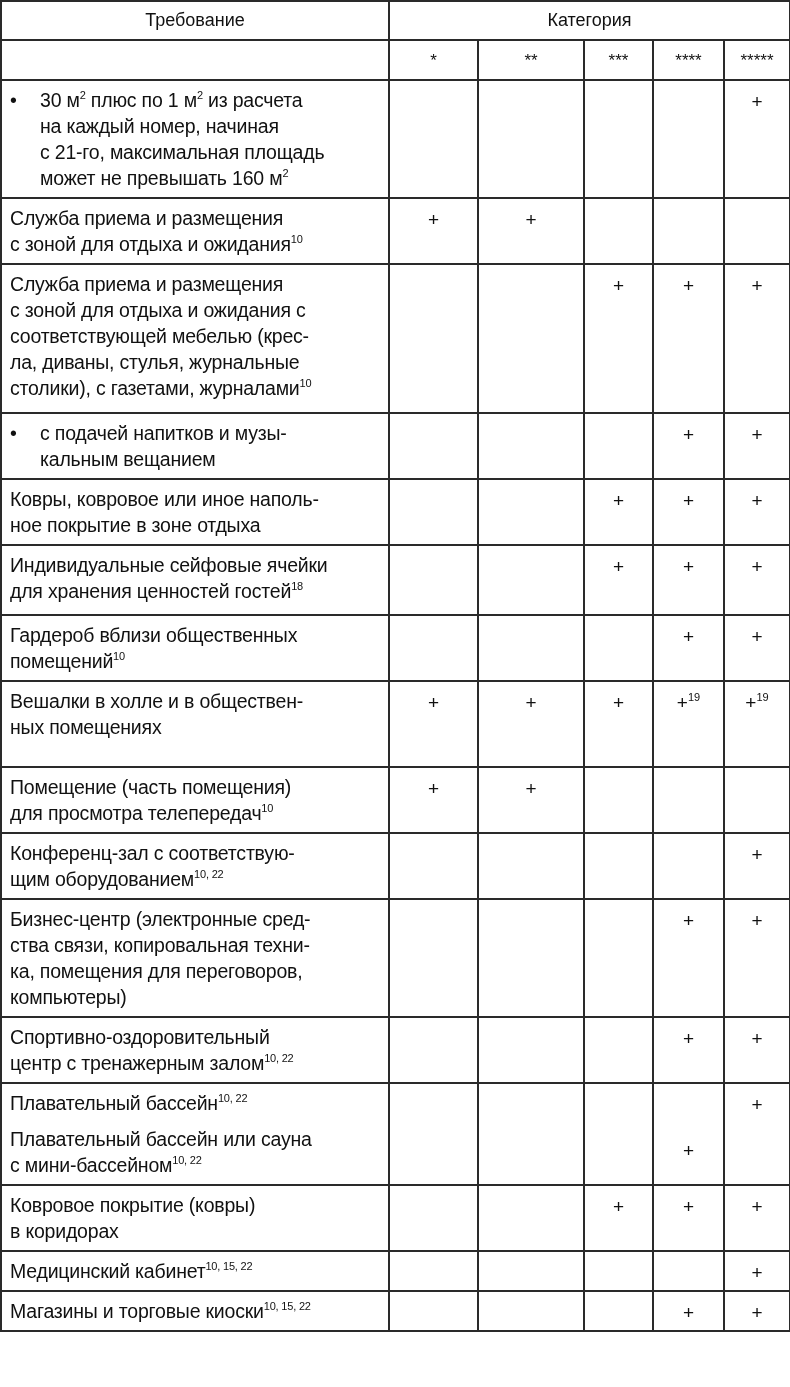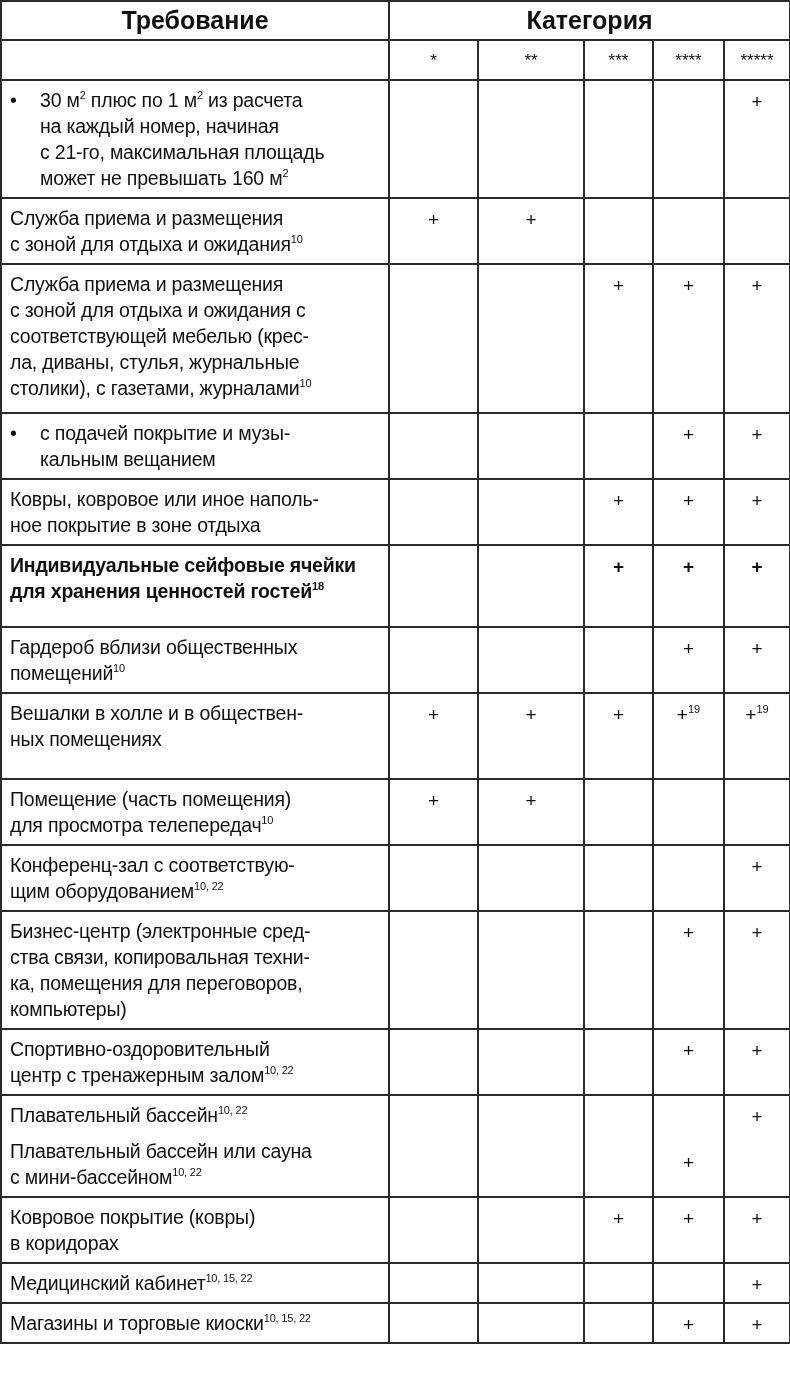--- a/index.html
+++ b/index.html
@@ -12,24 +12,24 @@
     font-family: "Liberation Sans", sans-serif;
     font-size: 19.5px;
     color: #111111;
   }
   td, th {
     border: 2px solid #2a2a2a;
     vertical-align: top;
     padding: 0;
   }
   th {
-    font-weight: bold;
+    font-weight: normal;
     text-align: center;
     vertical-align: middle;
-    font-size: 25px;
+    font-size: 18px;
   }
   .req {
     padding: 6px 6px 6px 8px;
     line-height: 26px;
     letter-spacing: -0.2px;
   }
   .bullet-wrap { display: flex; }
   .bullet { width: 30px; flex: 0 0 30px; }
   .mark {
     text-align: center;
@@ -110,21 +110,21 @@
         <td class="mark"><span></span></td>
         <td class="mark"><span>+</span></td>
         <td class="mark"><span>+</span></td>
         <td class="mark"><span>+</span></td>
       </tr>
       <tr style="height: 65px;">
         <td class="req">
           <div class="bullet-wrap">
             <span class="bullet">•</span>
             <div>
-              <span class="sub-line">с подачей покрытие и музы-</span>
+              <span class="sub-line">с подачей напитков и музы-</span>
               <span class="sub-line">кальным вещанием</span>
             </div>
           </div>
         </td>
         <td class="mark"><span></span></td>
         <td class="mark"><span></span></td>
         <td class="mark"><span></span></td>
         <td class="mark"><span>+</span></td>
         <td class="mark"><span>+</span></td>
       </tr>
@@ -132,21 +132,21 @@
         <td class="req">
           <span class="sub-line">Ковры, ковровое или иное наполь-</span>
           <span class="sub-line">ное покрытие в зоне отдыха</span>
         </td>
         <td class="mark"><span></span></td>
         <td class="mark"><span></span></td>
         <td class="mark"><span>+</span></td>
         <td class="mark"><span>+</span></td>
         <td class="mark"><span>+</span></td>
       </tr>
-      <tr style="height: 82px; font-weight: bold;">
+      <tr style="height: 70px;">
         <td class="req">
           <span class="sub-line">Индивидуальные сейфовые ячейки</span>
           <span class="sub-line">для хранения ценностей гостей<sup>18</sup></span>
         </td>
         <td class="mark"><span></span></td>
         <td class="mark"><span></span></td>
         <td class="mark"><span>+</span></td>
         <td class="mark"><span>+</span></td>
         <td class="mark"><span>+</span></td>
       </tr>

